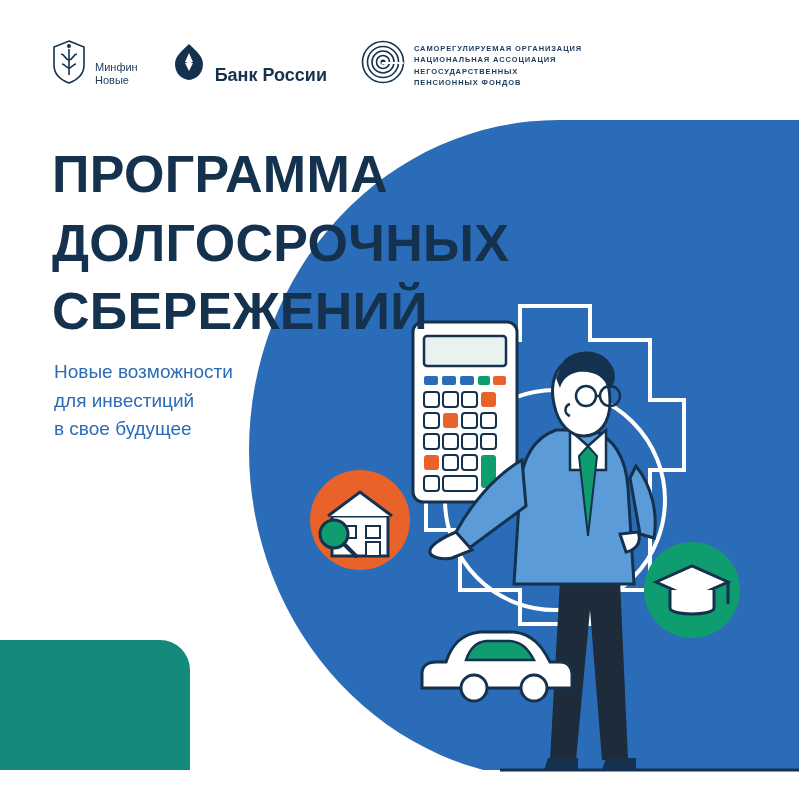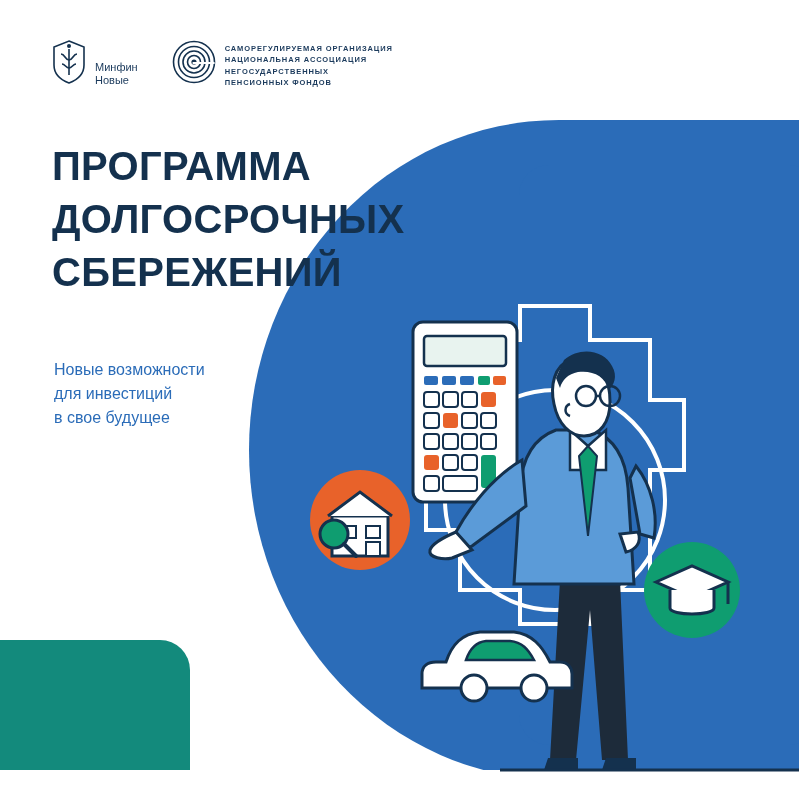--- a/index.html
+++ b/index.html
@@ -98,34 +98,34 @@
     white-space: pre-line;
   }
 
   
   .headline {
     position: absolute;
     left: 52px;
     top: 140px;
     z-index: 20;
     color: #14314e;
-    font-size: 40px;
+    font-size: 52px;
     line-height: 1.32;
     font-weight: 800;
     letter-spacing: 0.3px;
     white-space: pre-line;
     max-width: 400px;
   }
   .subhead {
     position: absolute;
     left: 54px;
     top: 358px;
     z-index: 20;
     color: #2b6cb8;
-    font-size: 16px;
+    font-size: 19px;
     line-height: 1.5;
     font-weight: 500;
     white-space: pre-line;
     max-width: 300px;
   }
 
   
   .illustration {
     position: absolute;
     left: 270px;
@@ -154,20 +154,30 @@
           <path d="M17 9 L17 35" stroke="#14314e" stroke-width="1.6"></path>
           <path d="M9 14 C13 14 13 20 17 20 C21 20 21 14 25 14" fill="none" stroke="#14314e" stroke-width="1.6"></path>
           <path d="M10 24 C13 24 14 28 17 28 C20 28 21 24 24 24" fill="none" stroke="#14314e" stroke-width="1.6"></path>
           <circle cx="17" cy="6" r="2" fill="#14314e"></circle>
         </svg>
       </span>
       <span class="logo-text">Минфин
 Новые</span>
     </div>
 
+    <div class="logo">
+      <span class="logo-mark">
+        <svg width="34" height="40" viewBox="0 0 34 40">
+          <path d="M17 2 C24 9 31 14 31 22 C31 32 24 37 17 38 C10 37 3 32 3 22 C3 14 10 9 17 2 Z" fill="#14314e"></path>
+          <path d="M17 11 L13 20 L21 20 Z M17 29 L13 21 L21 21 Z" fill="#ffffff"></path>
+          <circle cx="17" cy="20.5" r="2.6" fill="#ffffff"></circle>
+        </svg>
+      </span>
+      <span class="logo-text big">Банк России</span>
+    </div>
 
     <div class="logo">
       <span class="logo-mark">
         <svg width="44" height="44" viewBox="0 0 44 44">
           <circle cx="22" cy="22" r="20.5" fill="none" stroke="#14314e" stroke-width="1.6"></circle>
           <circle cx="22" cy="22" r="15.5" fill="none" stroke="#14314e" stroke-width="1.6"></circle>
           <circle cx="22" cy="22" r="11" fill="none" stroke="#14314e" stroke-width="1.6"></circle>
           <circle cx="22" cy="22" r="6.5" fill="none" stroke="#14314e" stroke-width="1.6"></circle>
           <circle cx="22" cy="22" r="2.6" fill="#14314e"></circle>
           <rect x="20.6" y="22" width="22" height="2" fill="#ffffff"></rect>

